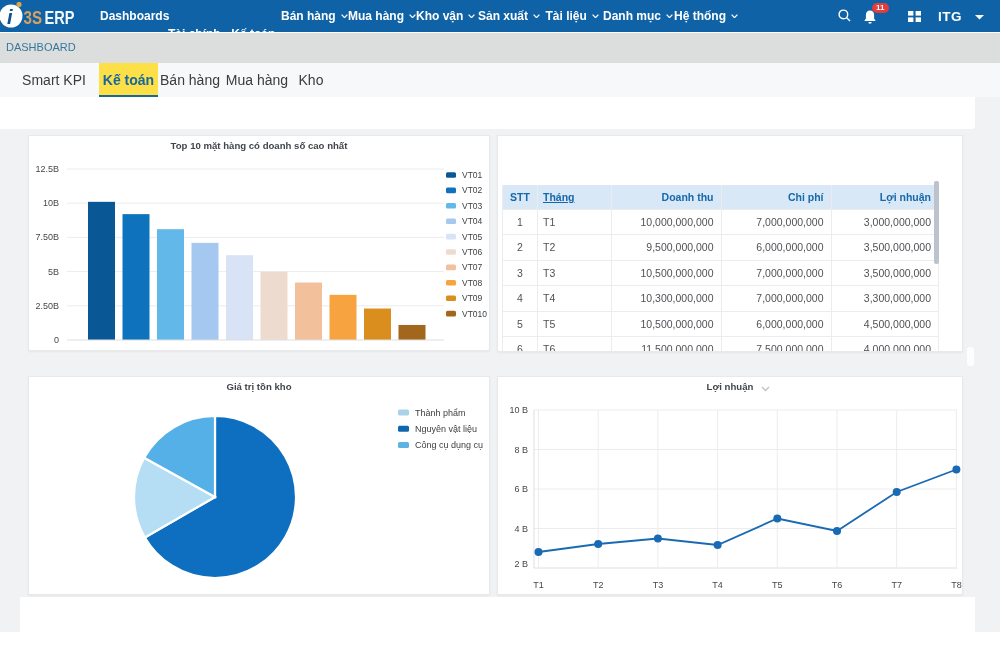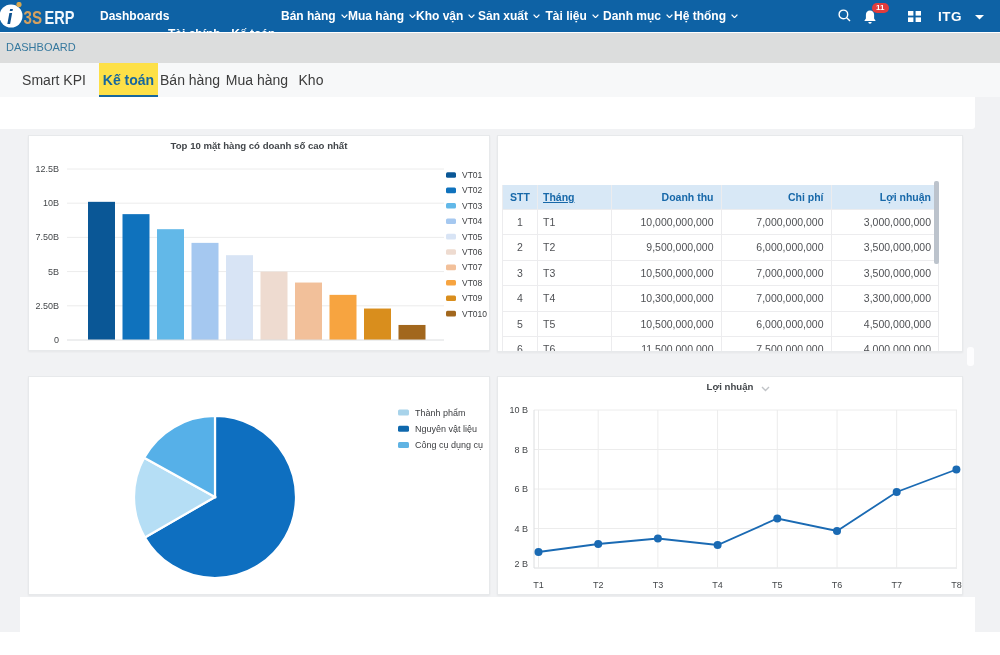--- a/index.html
+++ b/index.html
@@ -224,20 +224,21 @@
               <td style="height:7px;"></td>
               <td style="height:7px;"></td>
             </tr>
     </tbody>
         </table>
     </div>
     <div id="tscroll"></div>
   </div>
 
   <div class="panel" id="pC">
+    <div class="ptitle">Giá trị tồn kho</div>
     <svg id="piesvg" width="460" height="195" style="position:absolute;left:0;top:22px;" xmlns="http://www.w3.org/2000/svg">
         <path d="M186 98 L186.00 17.00 A81 81 0 1 1 115.85 138.50 Z" fill="#0e6fc0" stroke="#fff" stroke-width="2.2"></path>
         <path d="M186 98 L115.85 138.50 A81 81 0 0 1 115.16 58.73 Z" fill="#b5def5" stroke="#fff" stroke-width="2.2"></path>
         <path d="M186 98 L115.16 58.73 A81 81 0 0 1 186.00 17.00 Z" fill="#56b0e8" stroke="#fff" stroke-width="2.2"></path>
         <rect x="369" y="10.5" rx="1.5" width="11" height="6" fill="#a8d3ea"></rect>
         <text x="386" y="16.5" font-size="9" fill="#3c3e41">Thành phẩm</text>
         <rect x="369" y="26.8" rx="1.5" width="11" height="6" fill="#0f68ad"></rect>
         <text x="386" y="32.8" font-size="9" fill="#3c3e41">Nguyên vật liệu</text>
         <rect x="369" y="43.1" rx="1.5" width="11" height="6" fill="#5fb3e3"></rect>
         <text x="386" y="49.1" font-size="9" fill="#3c3e41">Công cụ dụng cụ</text>

